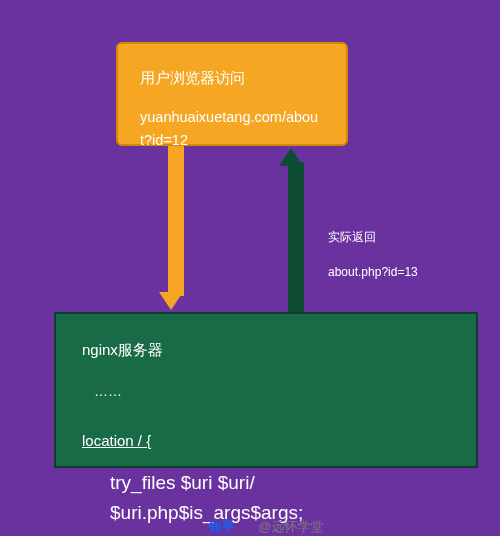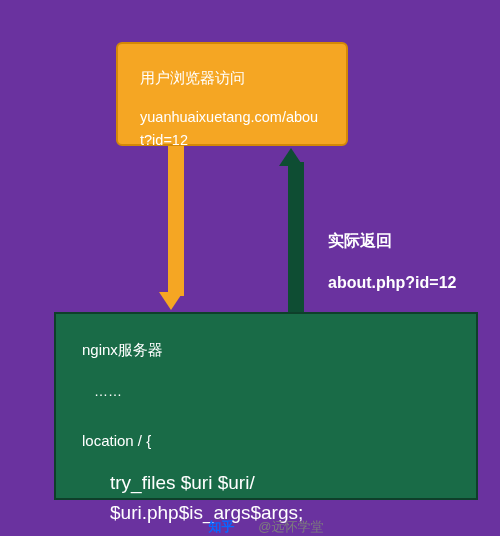--- a/index.html
+++ b/index.html
@@ -34,30 +34,30 @@
   .browser-box .url {
     font-size: 14.5px;
     word-break: break-all;
   }
   
   .server-box {
     position: absolute;
     left: 38px;
     top: 296px;
     width: 424px;
-    height: 188px;
+    height: 156px;
     background: #196b47;
     border: 2px solid #0e3f2a;
     color: #fff;
     padding: 16px 18px;
     font-size: 15px;
     line-height: 1.55;
   }
   .server-box .dots { margin-left: 12px; margin-top: 4px; margin-bottom: 10px; font-size:14px; }
-  .server-box .loc  { margin-top: 6px; }
+  .server-box .loc  { margin-top: 6px; text-decoration: underline; }
   .server-box .try  { margin-left: 28px; font-size:19px; }
   .server-box .dots2 { margin-left: 12px; margin-top: 6px; font-size:14px; }
 
   
   .arrow-down {
     position: absolute;
     left: 152px;
     top: 130px;
     width: 6px;
     height: 150px;
@@ -91,23 +91,22 @@
     border-left: 12px solid transparent;
     border-right: 12px solid transparent;
     border-bottom: 18px solid #0e4d33;
   }
   
   .resp-label {
     position: absolute;
     left: 296px;
     top: 196px;
     color: #fff;
-    font-size: 16px;
+    font-size: 12px;
     line-height: 1.6;
-    font-weight: bold;
   }
   
   .footer {
     position: absolute;
     left: 0; right: 0;
     bottom: 8px;
     text-align: center;
     color: #7d7d7d;
     font-size: 13px;
   }
@@ -125,21 +124,21 @@
   <div class="browser-box">
     <div>用户浏览器访问</div>
     <div class="url">yuanhuaixuetang.com/about?id=12</div>
   </div>
 
   <div class="arrow-down"></div>
   <div class="arrow-up"></div>
 
   <div class="resp-label">
     <div>实际返回</div>
-    <div>about.php?id=12</div>
+    <div>about.php?id=13</div>
   </div>
 
   <div class="server-box">
     <div>nginx服务器</div>
     <div class="dots">……</div>
     <div class="loc">location / {</div>
     <div class="try">try_files $uri  $uri/  $uri.php$is_args$args;</div>
     <div class="loc">}</div>
     <div class="dots2">……</div>
   </div>

